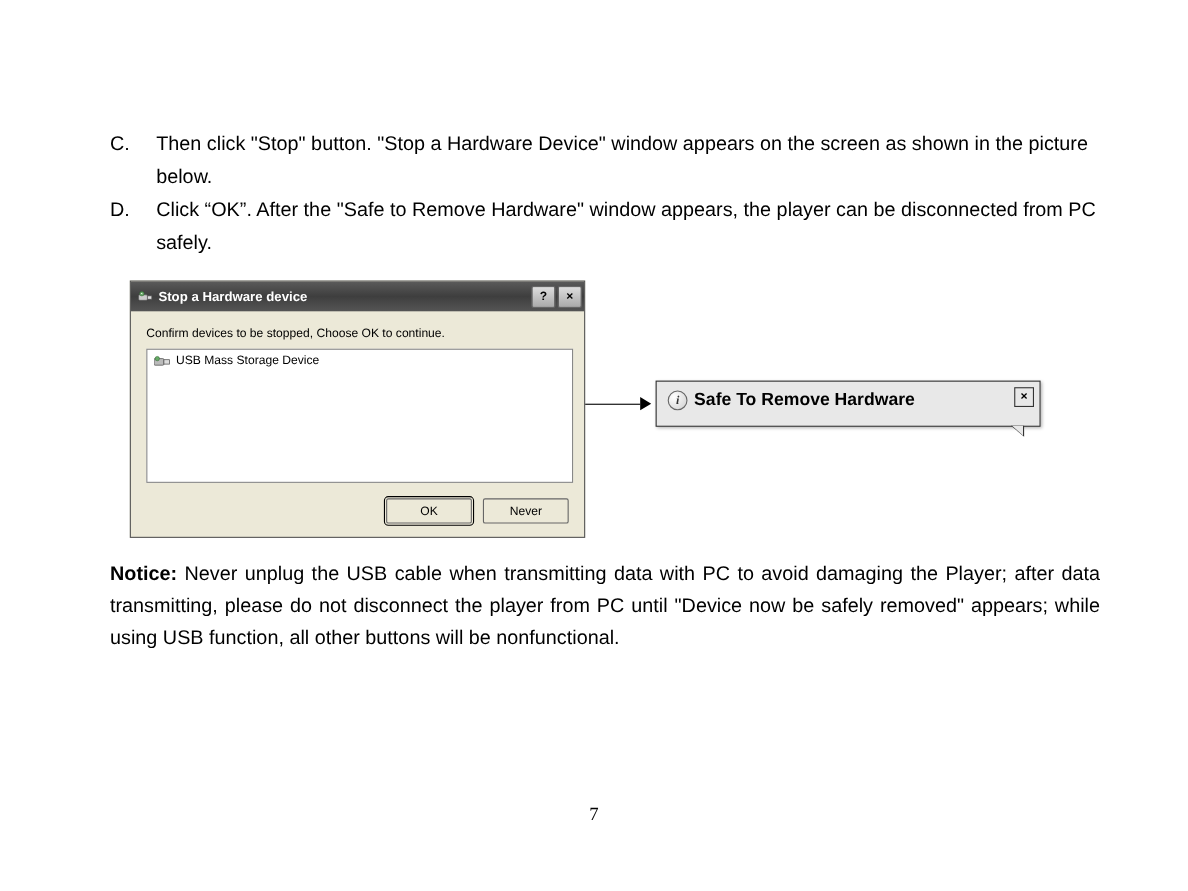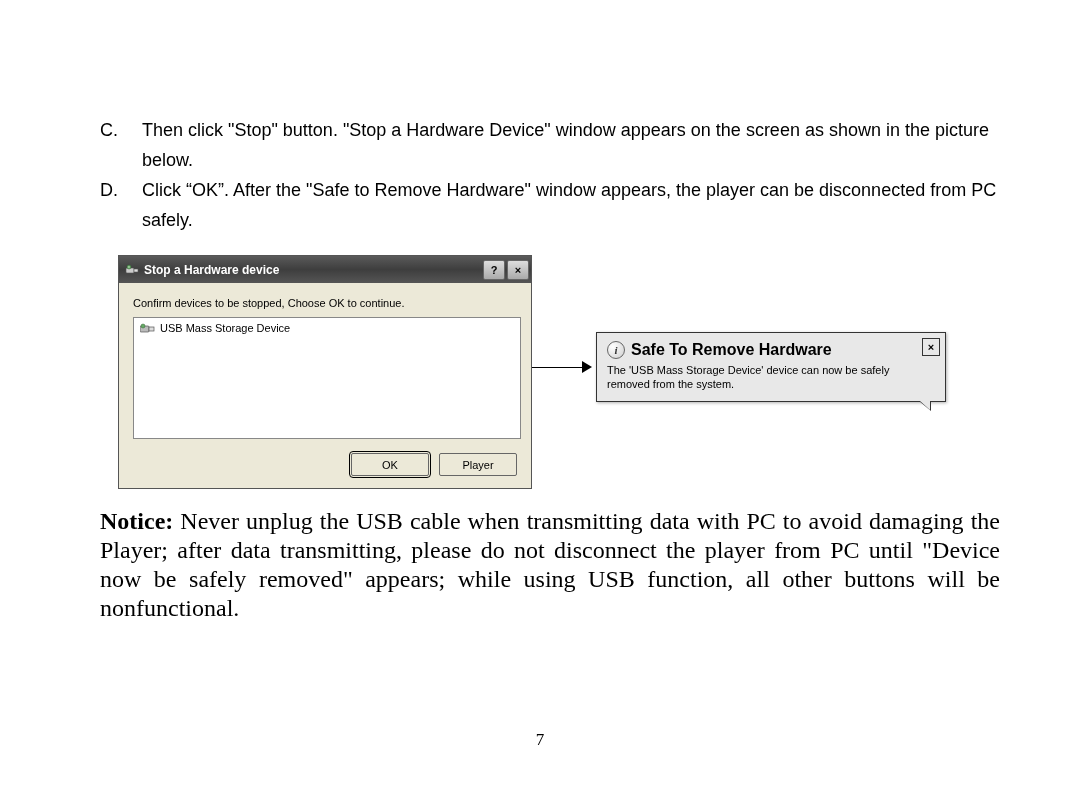--- a/index.html
+++ b/index.html
@@ -192,22 +192,22 @@
   .balloon-tail::after {
     content: '';
     position: absolute;
     right: 1px; top: -10px;
     border-top: 9px solid #e8e8e8;
     border-left: 10px solid transparent;
   }
 
   
   .notice {
-    font-family: Liberation Serif, serif;
-    font-size: 24px;
+    font-family: Liberation Sans, sans-serif;
+    font-size: 18px;
     line-height: 29px;
     text-align: justify;
   }
   .notice .b { font-weight: bold; }
 
   .page-num {
     position: absolute;
     bottom: 60px;
     left: 0; right: 0;
     text-align: center;
@@ -259,37 +259,36 @@
                 <rect x="9" y="4" width="5" height="4" fill="#ddd" stroke="#555" stroke-width="0.7"></rect>
                 <circle cx="3" cy="3" r="2" fill="#6a6" stroke="#363" stroke-width="0.5"></circle>
               </svg>
             </span>
             <span>USB Mass Storage Device</span>
           </div>
         </div>
       </div>
       <div class="dlg-buttons">
         <div class="win-btn focus">OK</div>
-        <div class="win-btn">Player</div>
+        <div class="win-btn">Never</div>
       </div>
     </div>
 
     <div class="connector">
       <div class="connector-line"></div>
       <div class="connector-arrowhead"></div>
     </div>
 
     <div class="balloon">
       <div class="balloon-inner">
         <div class="balloon-head">
           <span class="info-icon">i</span>
           <span class="balloon-title">Safe To Remove Hardware</span>
         </div>
         <div class="balloon-close">×</div>
-        <div class="balloon-msg">The 'USB Mass Storage Device' device can now be safely removed from the system.</div>
       </div>
       <div class="balloon-tail"></div>
     </div>
 
   </div>
 
   <div class="notice">
     <span class="b">Notice:</span><span> Never unplug the USB cable when transmitting data with PC to avoid damaging the Player; after data transmitting, please do not disconnect the player from PC until "Device now be safely removed" appears; while using USB function, all other buttons will be nonfunctional.</span>
     <br>
   </div>

